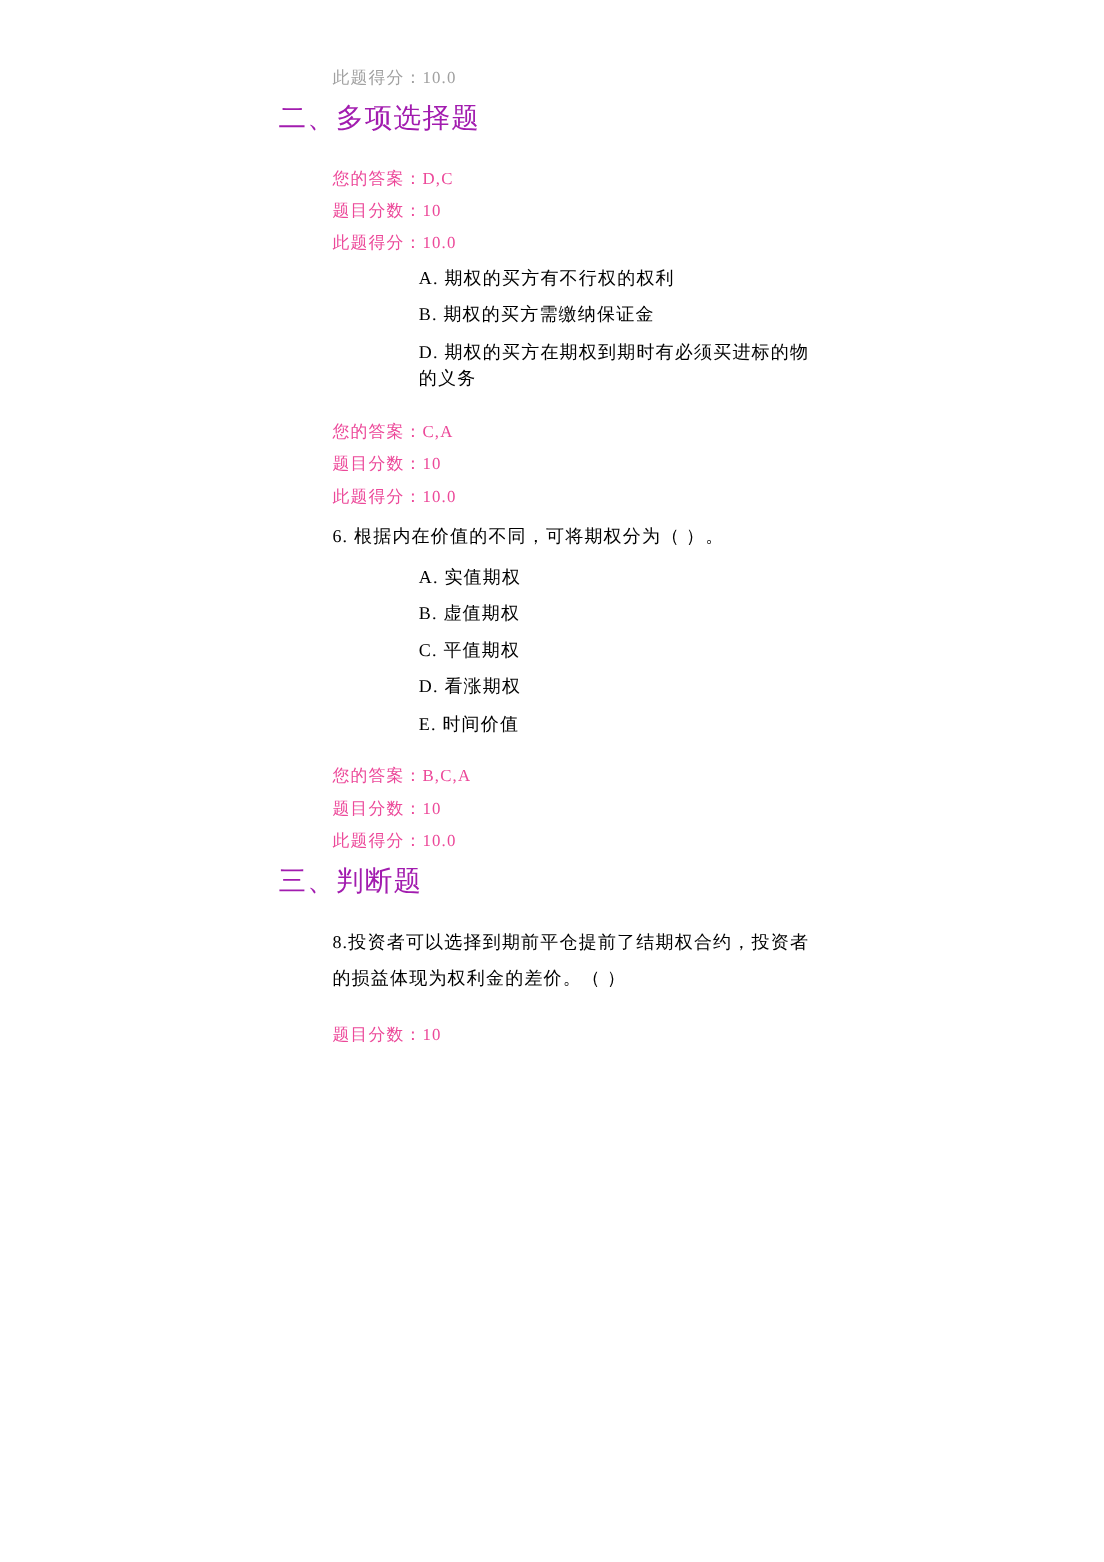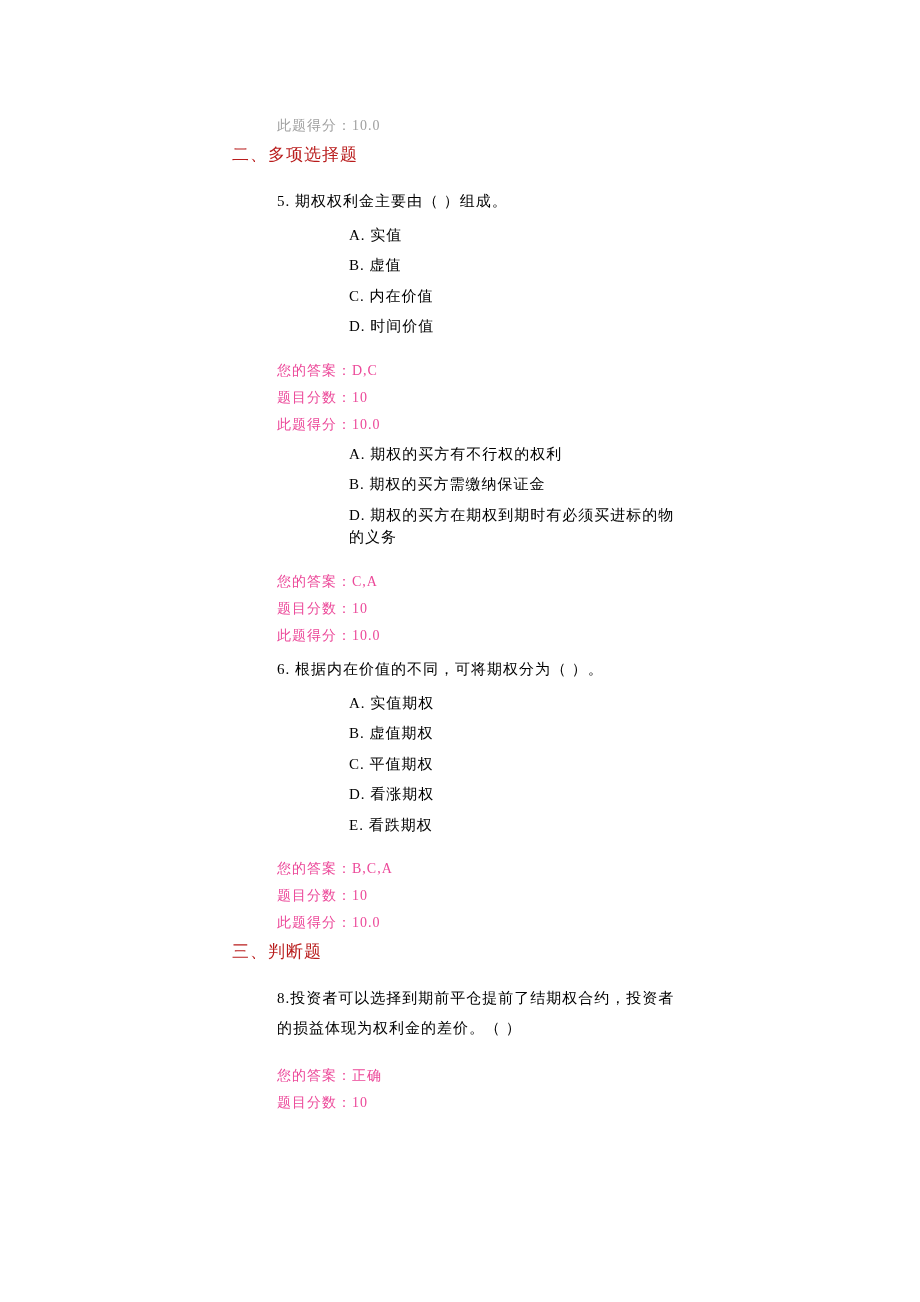--- a/index.html
+++ b/index.html
@@ -16,33 +16,33 @@
   }
   .page {
     width: 920px;
     min-height: 1302px;
     padding: 0;
     box-sizing: border-box;
   }
   .content {
     padding-left: 232px;
     padding-right: 232px;
-    padding-top: 115px;
+    padding-top: 55px;
   }
   .score-line {
     color: #a0a0a0;
     margin-left: 45px;
     margin-bottom: 6px;
     letter-spacing: 1px;
     font-size: 14px;
   }
   .section-title {
-    font-size: 17px;
+    font-size: 23px;
     font-weight: normal;
-    color: #b91c1c;
+    color: #a21caf;
     margin-bottom: 18px;
     letter-spacing: 1px;
   }
   .question {
     margin-left: 45px;
     margin-top: 8px;
     margin-bottom: 4px;
   }
   .question-stem {
     margin-bottom: 8px;
@@ -71,29 +71,20 @@
 </head>
 <body>
 
 <div class="page">
   <div class="content">
 
     <div class="score-line">此题得分：10.0</div>
 
     <div class="section-title">二、多项选择题</div>
 
-    <div class="question">
-      <div class="question-stem">5. 期权权利金主要由（ ）组成。</div>
-      <div class="options">
-        <div class="option">A. 实值</div>
-        <div class="option">B. 虚值</div>
-        <div class="option">C. 内在价值</div>
-        <div class="option">D. 时间价值</div>
-      </div>
-    </div>
     <div class="answer-block">
       <div class="answer-line">您的答案：D,C</div>
       <div class="answer-line">题目分数：10</div>
       <div class="answer-line">此题得分：10.0</div>
     </div>
 
     <div class="question">
       <div class="options">
         <div class="option">A. 期权的买方有不行权的权利</div>
         <div class="option">B. 期权的买方需缴纳保证金</div>
@@ -106,33 +97,32 @@
       <div class="answer-line">此题得分：10.0</div>
     </div>
 
     <div class="question">
       <div class="question-stem">6. 根据内在价值的不同，可将期权分为（ ）。</div>
       <div class="options">
         <div class="option">A. 实值期权</div>
         <div class="option">B. 虚值期权</div>
         <div class="option">C. 平值期权</div>
         <div class="option">D. 看涨期权</div>
-        <div class="option">E. 看跌期权</div>
+        <div class="option">E. 时间价值</div>
       </div>
     </div>
     <div class="answer-block">
       <div class="answer-line">您的答案：B,C,A</div>
       <div class="answer-line">题目分数：10</div>
       <div class="answer-line">此题得分：10.0</div>
     </div>
 
     <div class="section-title">三、判断题</div>
 
     <div class="question">
       <div class="question-stem">8.投资者可以选择到期前平仓提前了结期权合约，投资者的损益体现为权利金的差价。（ ）</div>
     </div>
     <div class="answer-block">
-      <div class="answer-line">您的答案：正确</div>
       <div class="answer-line">题目分数：10</div>
     </div>
 
   </div>
 </div>
 
 </body></html>

